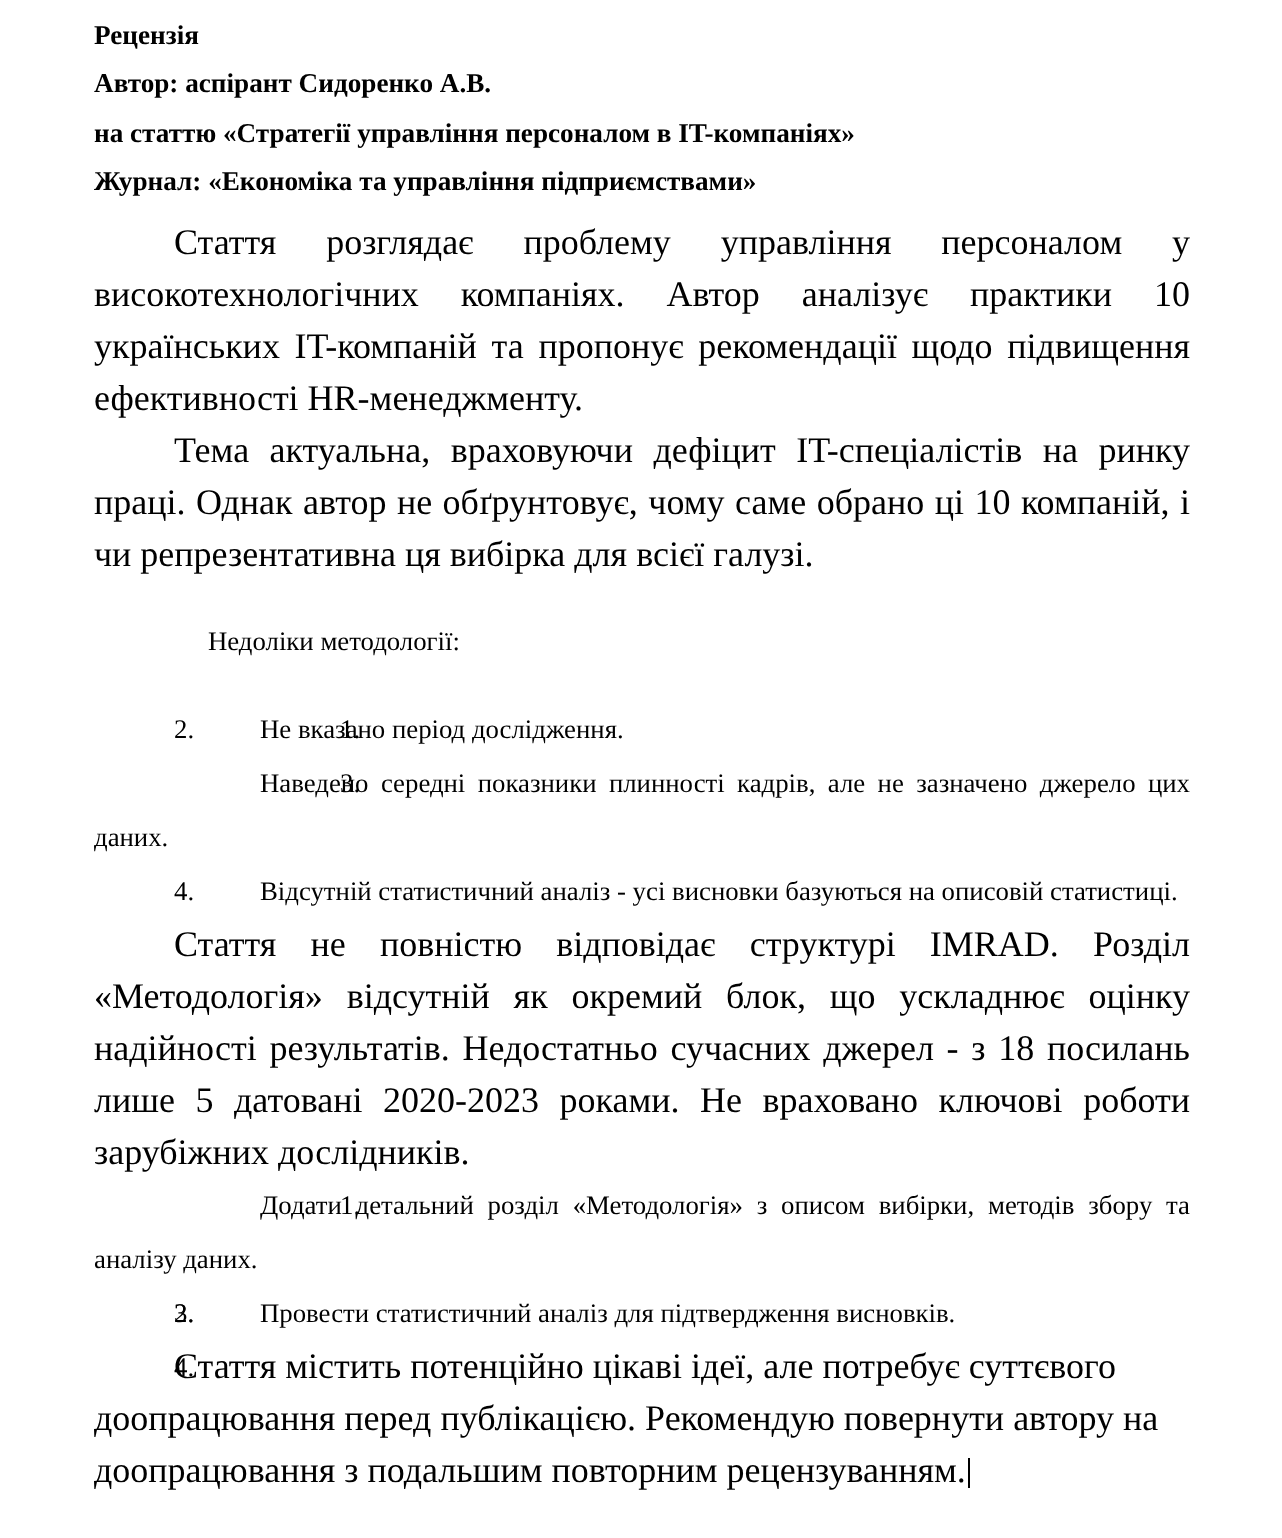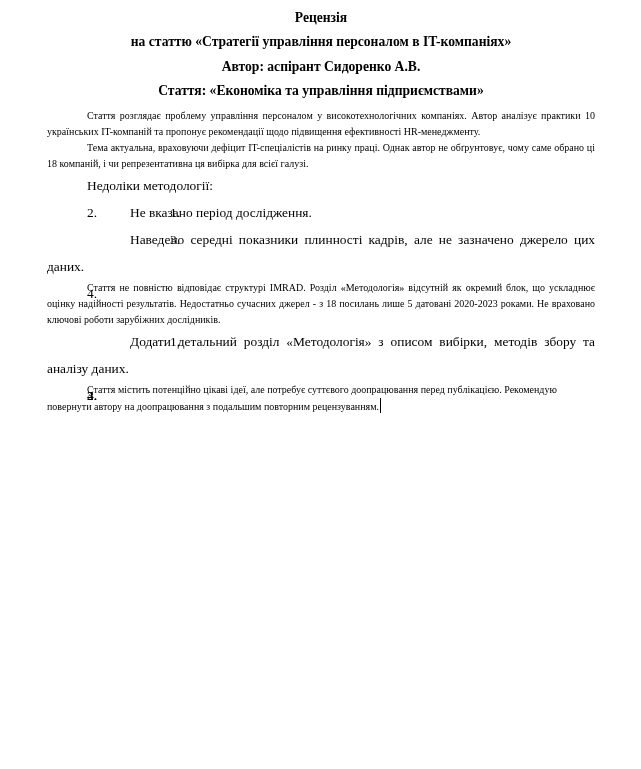--- a/index.html
+++ b/index.html
@@ -21,39 +21,38 @@
     height: 769px;
     box-sizing: border-box;
     padding: 4px 46px 0 47px;
     background: #ffffff;
   }
 
   .hline {
     font-size: 13.6px;
     line-height: 24.4px;
     font-weight: bold;
-    text-align: center;
     white-space: nowrap;
   }
   .hline.first { margin-top: 2px; }
 
   .body-block { margin-top: 4px; }
 
   p.para {
     margin: 0;
-    font-size: 10px;
-    line-height: 16px;
+    font-size: 18px;
+    line-height: 26px;
     text-align: justify;
     text-justify: inter-word;
     text-indent: 40px;
     hyphens: none;
   }
   p.para.last-left { text-align: left; }
   p.plain {
-    margin: 0;
+    margin: 17px;
     font-size: 13.4px;
     line-height: 27.1px;
     text-align: left;
     text-indent: 40px;
     white-space: nowrap;
   }
 
   
   .li {
     margin: 0;
@@ -85,57 +84,57 @@
     margin-left: 1px;
   }
 </style>
 </head>
 <body>
 
 <div id="page">
 
   <div>
     <div class="hline first">Рецензія</div>
+    <div class="hline">Автор: аспірант Сидоренко А.В.</div>
     <div class="hline">на статтю «Стратегії управління персоналом в IT-компаніях»</div>
-    <div class="hline">Автор: аспірант Сидоренко А.В.</div>
-    <div class="hline">Стаття: «Економіка та управління підприємствами»</div>
+    <div class="hline">Журнал: «Економіка та управління підприємствами»</div>
   </div>
 
   <div class="body-block">
 
     <p class="para">Стаття розглядає проблему управління персоналом у високотехнологічних компаніях. Автор аналізує практики 10 українських IT-компаній та пропонує рекомендації щодо підвищення ефективності HR-менеджменту.</p>
 
-    <p class="para">Тема актуальна, враховуючи дефіцит IT-спеціалістів на ринку праці. Однак автор не обґрунтовує, чому саме обрано ці 18 компаній, і чи репрезентативна ця вибірка для всієї галузі.</p>
+    <p class="para">Тема актуальна, враховуючи дефіцит IT-спеціалістів на ринку праці. Однак автор не обґрунтовує, чому саме обрано ці 10 компаній, і чи репрезентативна ця вибірка для всієї галузі.</p>
 
     <p class="plain">Недоліки методології:</p>
 
     <p class="li hang">
       <span class="num">1.</span>
     </p>
     <p class="li short">
       <span class="num">2.</span><span>Не вказано період дослідження.</span>
     </p>
     <p class="li hang">
       <span class="num">3.</span><span>Наведено середні показники плинності кадрів, але не зазначено джерело цих даних.</span>
     </p>
     <p class="li short">
-      <span class="num">4.</span>
+      <span class="num">4.</span><span>Відсутній статистичний аналіз - усі висновки базуються на описовій статистиці.</span>
     </p>
 
     <p class="para">Стаття не повністю відповідає структурі IMRAD. Розділ «Методологія» відсутній як окремий блок, що ускладнює оцінку надійності результатів. Недостатньо сучасних джерел - з 18 посилань лише 5 датовані 2020-2023 роками. Не враховано ключові роботи зарубіжних дослідників.</p>
 
 
     <p class="li hang">
       <span class="num">1.</span><span>Додати детальний розділ «Методологія» з описом вибірки, методів збору та аналізу даних.</span>
     </p>
     <p class="li short">
       <span class="num">2.</span>
     </p>
     <p class="li short">
-      <span class="num">3.</span>
+      <span class="num">3.</span><span>Провести статистичний аналіз для підтвердження висновків.</span>
     </p>
     <p class="li short">
       <span class="num">4.</span>
     </p>
 
     <p class="para last-left"><span>Стаття містить потенційно цікаві ідеї, але потребує суттєвого доопрацювання перед публікацією. Рекомендую повернути автору на доопрацювання з подальшим повторним рецензуванням.</span><span class="caret"></span></p>
 
   </div>
 </div>
 

